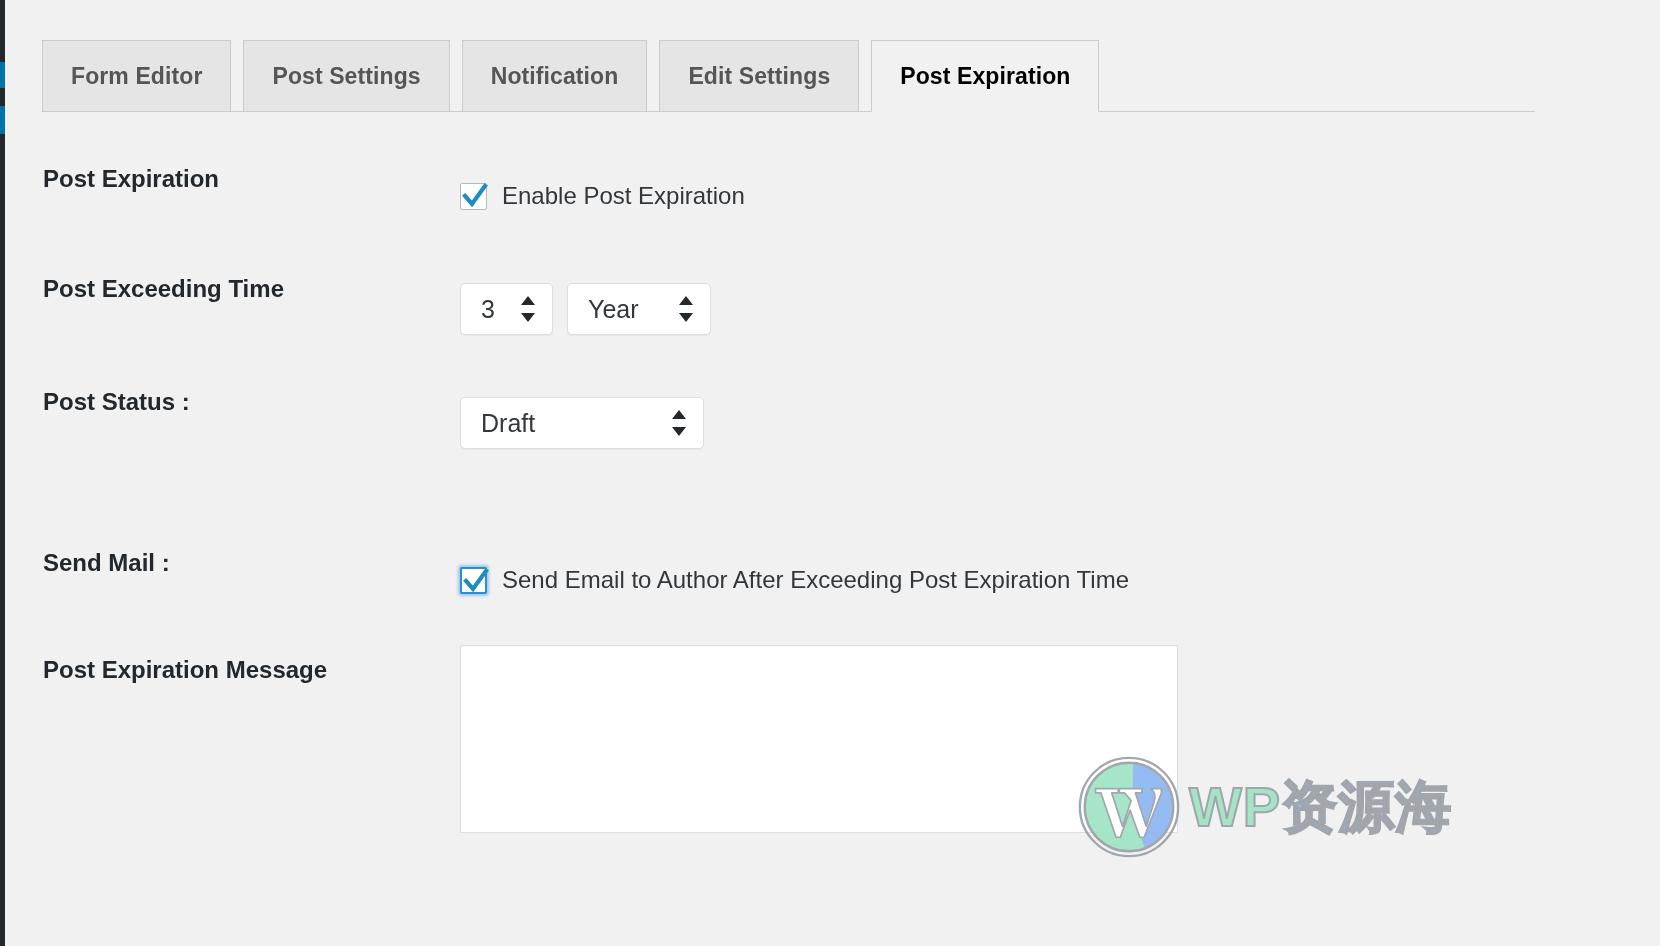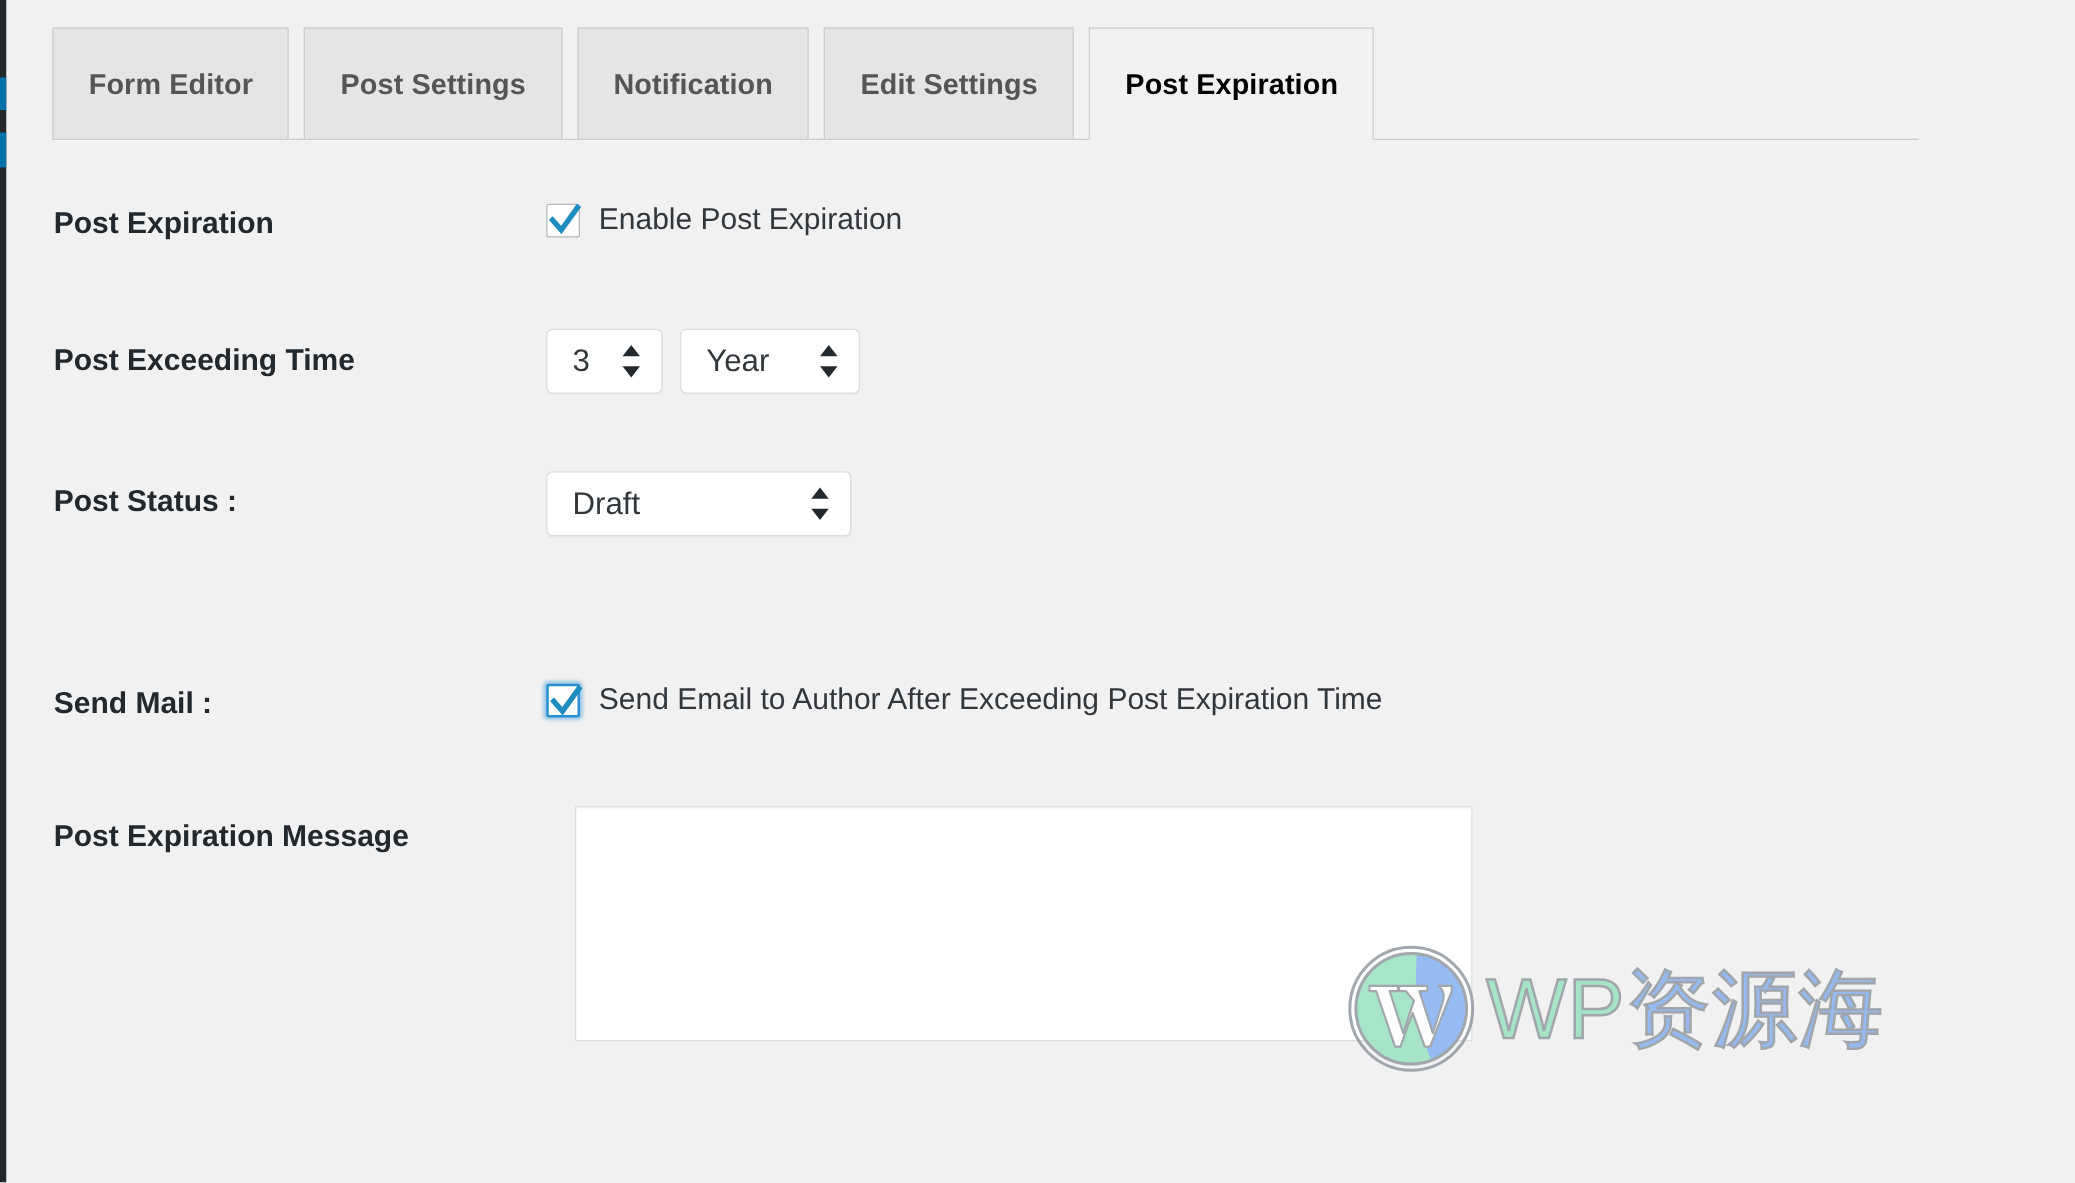--- a/index.html
+++ b/index.html
@@ -44,21 +44,21 @@
     background: #ccc;
   }
   .tabs {
     position: absolute;
     left: 0; bottom: 0;
     display: flex;
     align-items: flex-end;
   }
   .tab {
     position: relative;
-    height: 90px;
+    height: 72px;
     padding: 12px 28px;
     display: flex;
     align-items: center;
     justify-content: center;
     background: #e5e5e5;
     border: 1px solid #ccc;
     border-bottom: 1px solid #ccc;
     margin-right: 12px;
     font-size: 23px;
     font-weight: bold;
@@ -84,21 +84,22 @@
   .row-label {
     position: absolute;
     left: 43px;
     font-size: 24px;
     font-weight: bold;
     color: #23282d;
     white-space: nowrap;
   }
   .row-field {
     position: absolute;
-    left: 437px;
+    left: 460px;
+    margin-top: 20px;
   }
 
   
   .cbx-line {
     display: flex;
     align-items: center;
   }
   .cbx {
     position: relative;
     width: 27px; height: 27px;
@@ -186,23 +187,23 @@
     position: absolute;
     left: 1075px; top: 753px;
     display: flex;
     align-items: center;
     pointer-events: none;
     opacity: 0.92;
   }
   .wm-logo { width: 108px; height: 108px; flex: none; }
   .wm-text {
     margin-left: 6px;
-    font-size: 68px;
+    font-size: 56px;
     line-height: 1;
-    font-weight: normal;
+    font-weight: bold;
     letter-spacing: 1px;
     white-space: nowrap;
     font-family: "Liberation Sans", sans-serif;
   }
   .wm-en { color: #9fe3c3; -webkit-text-stroke: 2px #9aa0a6; }
   .wm-cn { color: #8db6f2; -webkit-text-stroke: 2px #9aa0a6; }
 </style>
 </head>
 <body>
 

